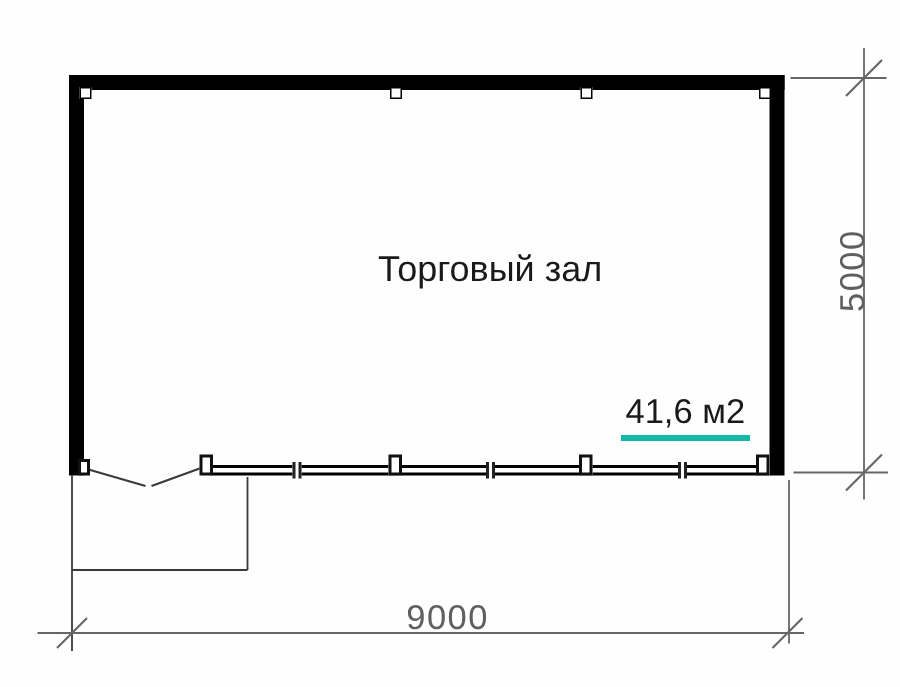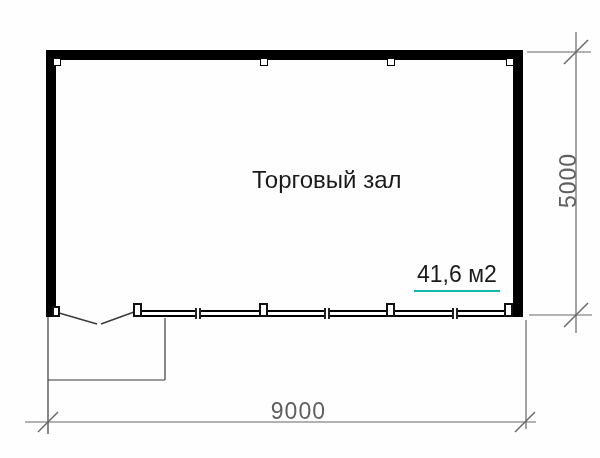--- a/index.html
+++ b/index.html
@@ -31,21 +31,21 @@
     background: #ffffff;
     border-top: 2px solid #000000; border-bottom: 2px solid #000000;
   }
   .room-label {
     position: absolute; left: 224px; top: 166px;
     font-size: 24px; color: #1a1a1a; white-space: nowrap; margin-left: 28px;
   }
   .area-label {
     position: absolute; left: 414px; top: 261px;
     font-size: 23px; color: #1a1a1a; white-space: nowrap;
-    border-bottom: 2px solid #14b8a6; padding: 0 3px 2px 3px;
+    border-bottom: 4px solid #14b8a6; padding: 0 3px 2px 3px;
   }
   .dim-label {
     position: absolute; color: #5f5f5f; font-size: 23px;
     letter-spacing: 1px; white-space: nowrap;
   }
   .dim-width { left: 264px; top: 398px; width: 62px; text-align: right; }
   .dim-height {
     left: 541px; top: 168px; width: 54px; height: 26px;
     line-height: 26px; text-align: center;
     transform: rotate(-90deg);

